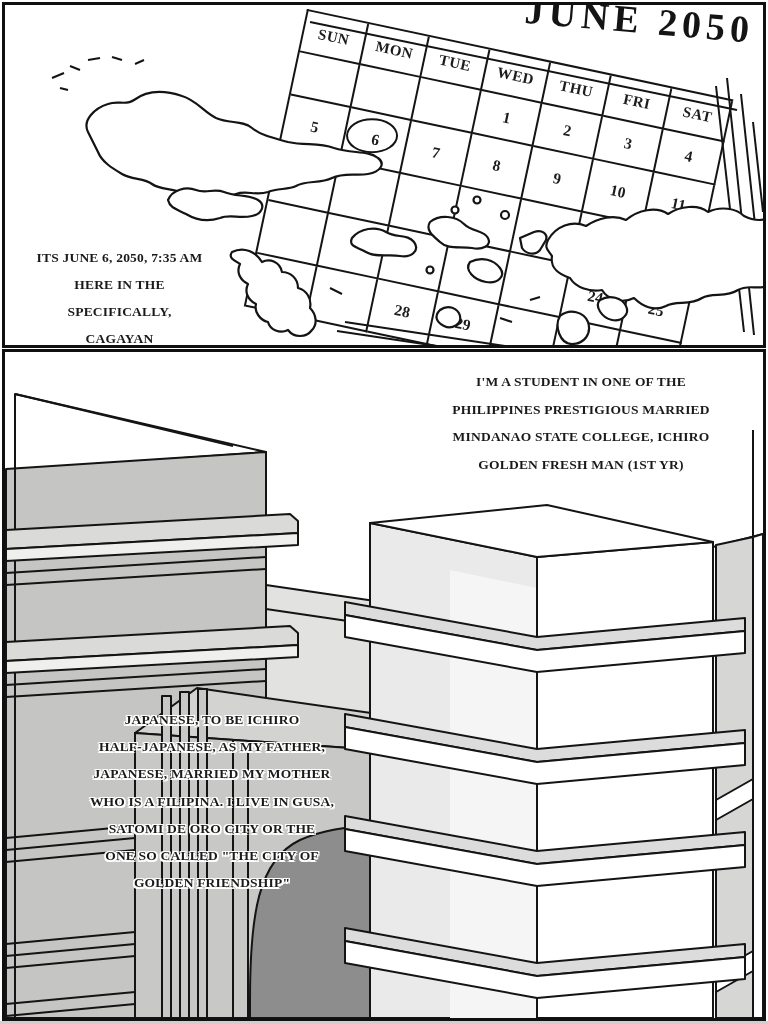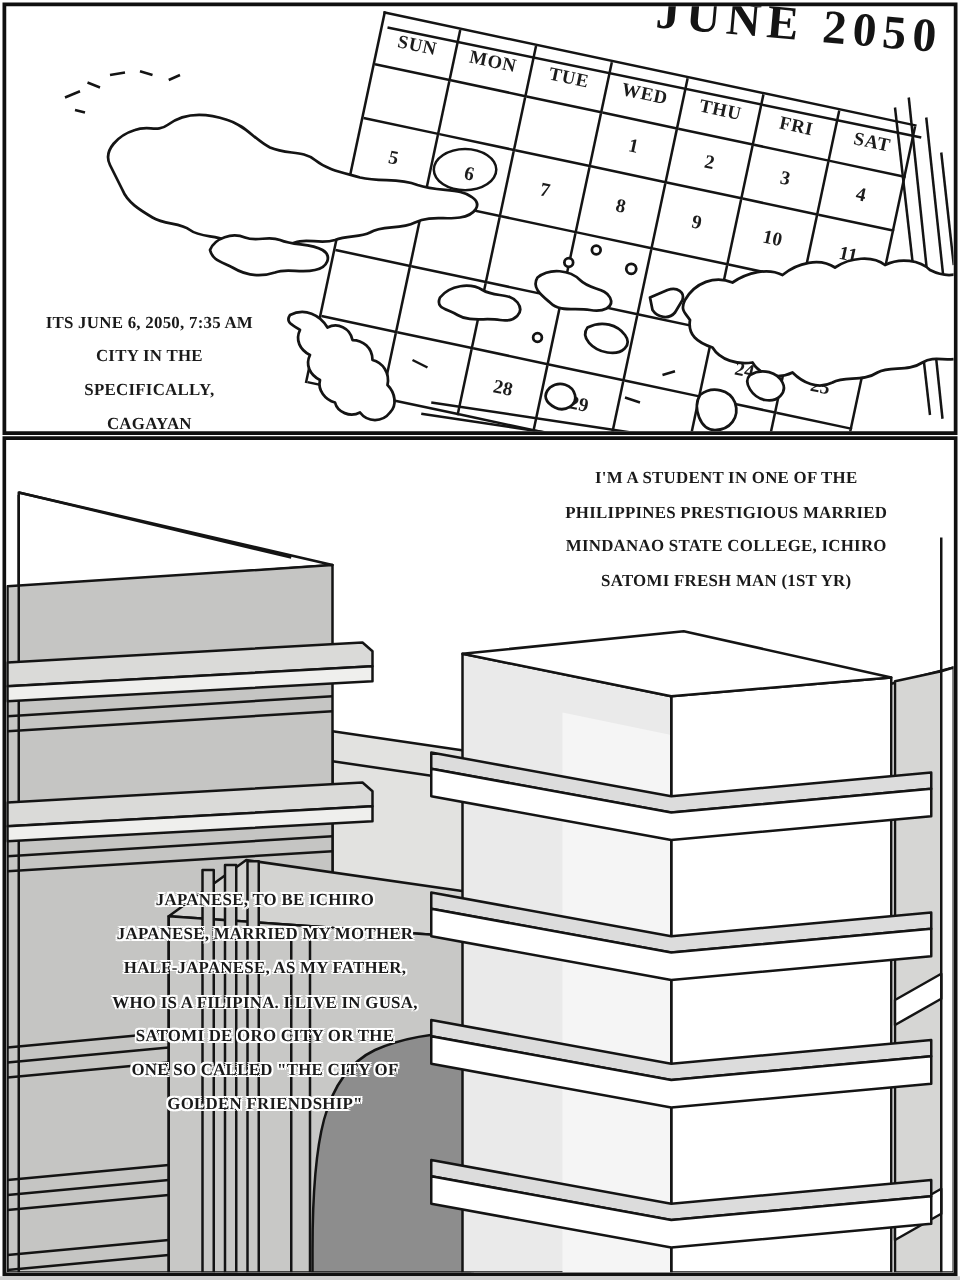--- a/index.html
+++ b/index.html
@@ -184,21 +184,21 @@
       <path class="isl" d="M440,310 c8,-6 18,-2 20,6 c2,8 -8,14 -16,10 c-8,-4 -10,-10 -4,-16 Z"></path>
       <g class="ln" stroke-width="3">
         <path d="M500,318 l12,4"></path>
           <path d="M530,300 l10,-3"></path>
           <path d="M330,288 l12,6"></path>
       </g>
     </svg>
 
     <div id="narr1" class="narration">
         <div class="nline">ITS JUNE 6, 2050, 7:35 AM</div>
-        <div class="nline">CITY IN THE</div>
+        <div class="nline">HERE IN THE</div>
         <div class="nline">SPECIFICALLY,</div>
         <div class="nline">CAGAYAN</div>
       </div>
   </div>
 
   <div id="panel2" class="panel">
 
     <svg class="overlay" width="758" height="666" viewBox="5 352 758 666" style="z-index:1;">
       <rect x="5" y="352" width="758" height="666" fill="#ffffff"></rect>
 
@@ -268,26 +268,26 @@
       <g>
         <polygon class="f-ringtop st" points="345,928 537,963 745,944 745,957 537,976 345,941"></polygon>
         <polygon class="f-white st" points="345,941 537,976 745,957 745,979 537,998 345,963"></polygon>
       </g>
     </svg>
 
     <div id="narr2" class="narration">
         <div class="nline">I'M A STUDENT IN ONE OF THE</div>
         <div class="nline">PHILIPPINES PRESTIGIOUS MARRIED</div>
         <div class="nline">MINDANAO STATE COLLEGE, ICHIRO</div>
-        <div class="nline">SATOMI FRESH MAN (1ST YR)</div>
+        <div class="nline">GOLDEN FRESH MAN (1ST YR)</div>
       </div>
     <div id="narr3" class="narration">
         <div class="nline">JAPANESE, TO BE ICHIRO</div>
+        <div class="nline">HALF-JAPANESE, AS MY FATHER,</div>
         <div class="nline">JAPANESE, MARRIED MY MOTHER</div>
-        <div class="nline">HALF-JAPANESE, AS MY FATHER,</div>
         <div class="nline">WHO IS A FILIPINA. I LIVE IN GUSA,</div>
         <div class="nline">SATOMI DE ORO CITY OR THE</div>
         <div class="nline">ONE SO CALLED "THE CITY OF</div>
         <div class="nline">GOLDEN FRIENDSHIP"</div>
       </div>
   </div>
 
   <div id="page-edge"></div>
 </div>
 

